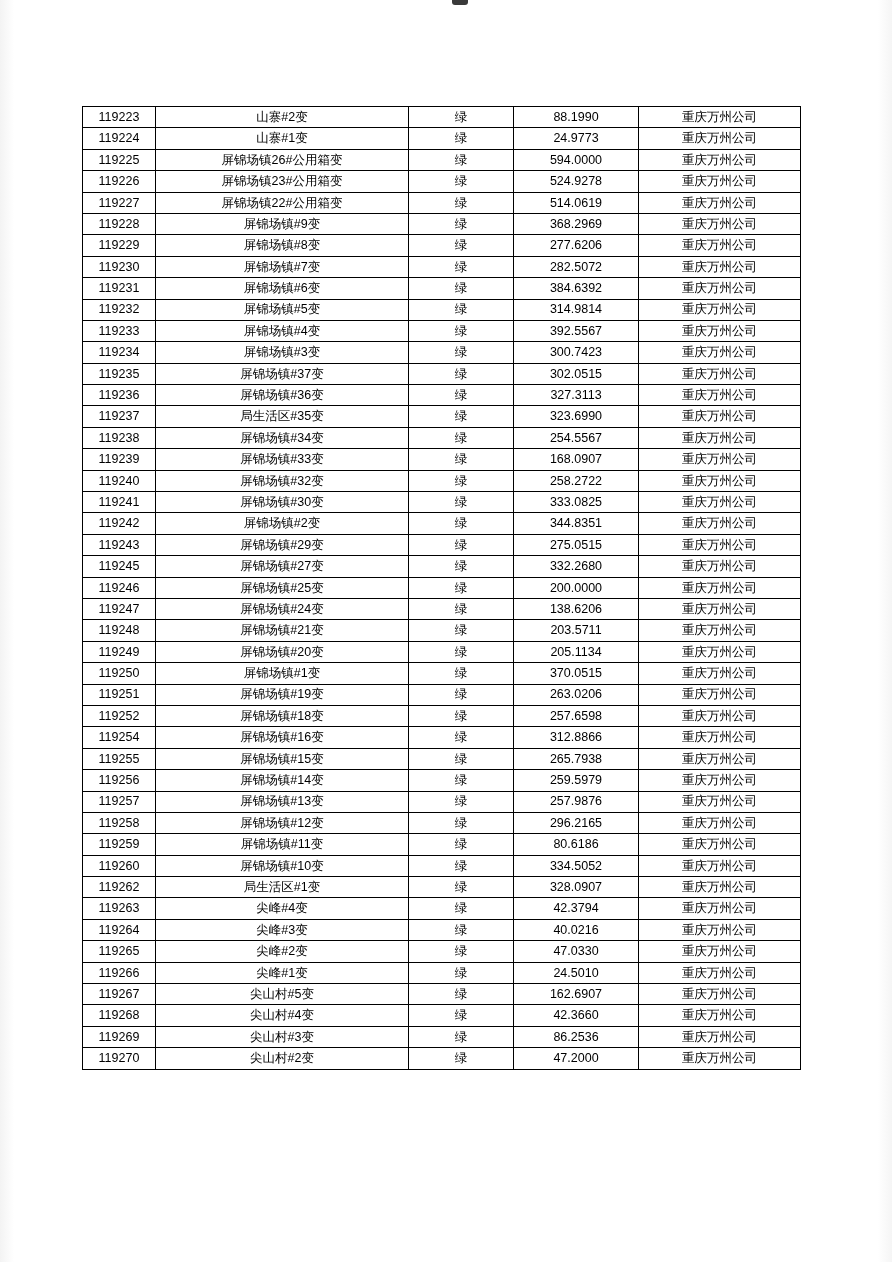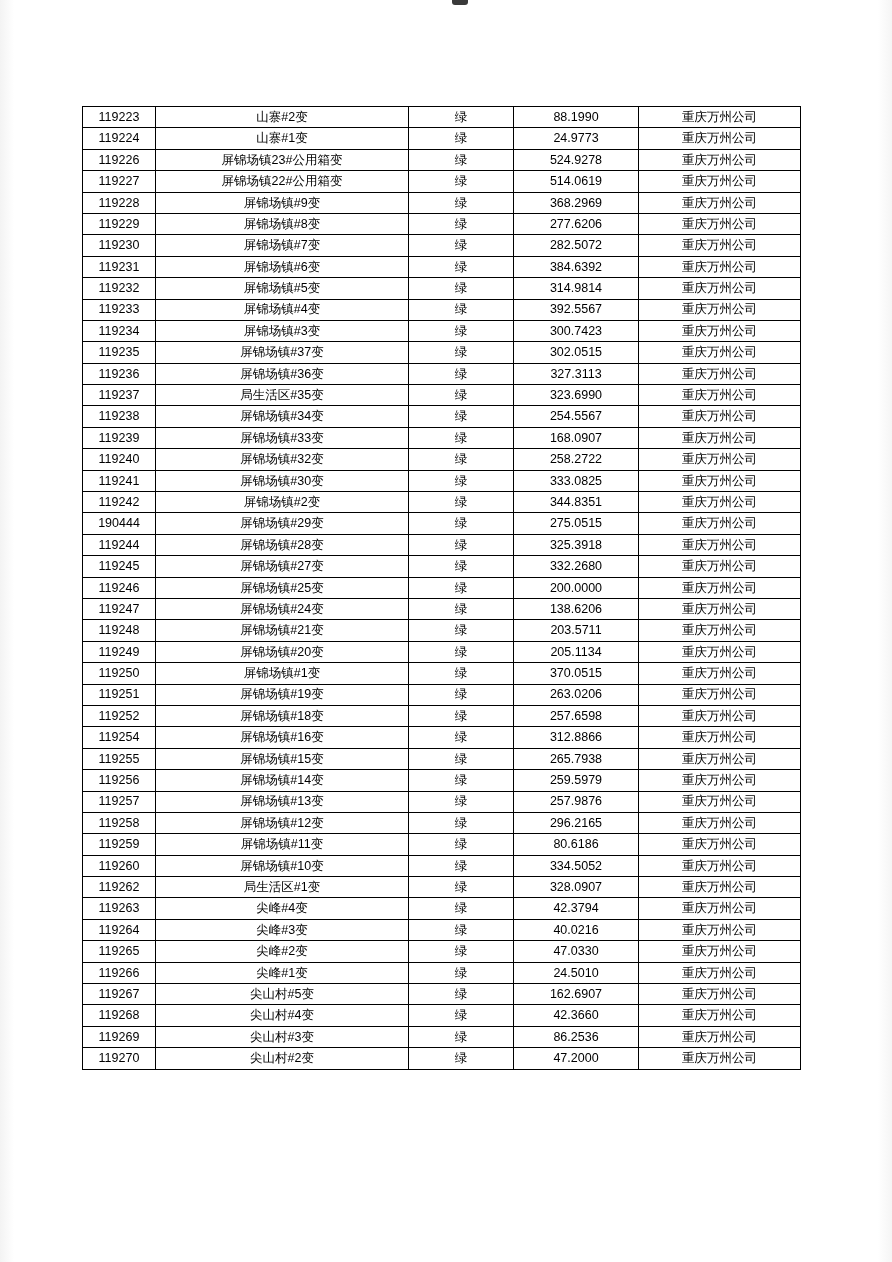--- a/index.html
+++ b/index.html
@@ -74,20 +74,27 @@
           <td>重庆万州公司</td>
         </tr>
         <tr>
           <td>119224</td>
           <td>山寨#1变</td>
           <td>绿</td>
           <td>24.9773</td>
           <td>重庆万州公司</td>
         </tr>
         <tr>
+          <td>119225</td>
+          <td>屏锦场镇26#公用箱变</td>
+          <td>绿</td>
+          <td>594.0000</td>
+          <td>重庆万州公司</td>
+        </tr>
+        <tr>
           <td>119226</td>
           <td>屏锦场镇23#公用箱变</td>
           <td>绿</td>
           <td>524.9278</td>
           <td>重庆万州公司</td>
         </tr>
         <tr>
           <td>119227</td>
           <td>屏锦场镇22#公用箱变</td>
           <td>绿</td>
@@ -193,31 +200,24 @@
           <td>重庆万州公司</td>
         </tr>
         <tr>
           <td>119242</td>
           <td>屏锦场镇#2变</td>
           <td>绿</td>
           <td>344.8351</td>
           <td>重庆万州公司</td>
         </tr>
         <tr>
-          <td>190444</td>
+          <td>119243</td>
           <td>屏锦场镇#29变</td>
           <td>绿</td>
           <td>275.0515</td>
-          <td>重庆万州公司</td>
-        </tr>
-        <tr>
-          <td>119244</td>
-          <td>屏锦场镇#28变</td>
-          <td>绿</td>
-          <td>325.3918</td>
           <td>重庆万州公司</td>
         </tr>
         <tr>
           <td>119245</td>
           <td>屏锦场镇#27变</td>
           <td>绿</td>
           <td>332.2680</td>
           <td>重庆万州公司</td>
         </tr>
         <tr>

